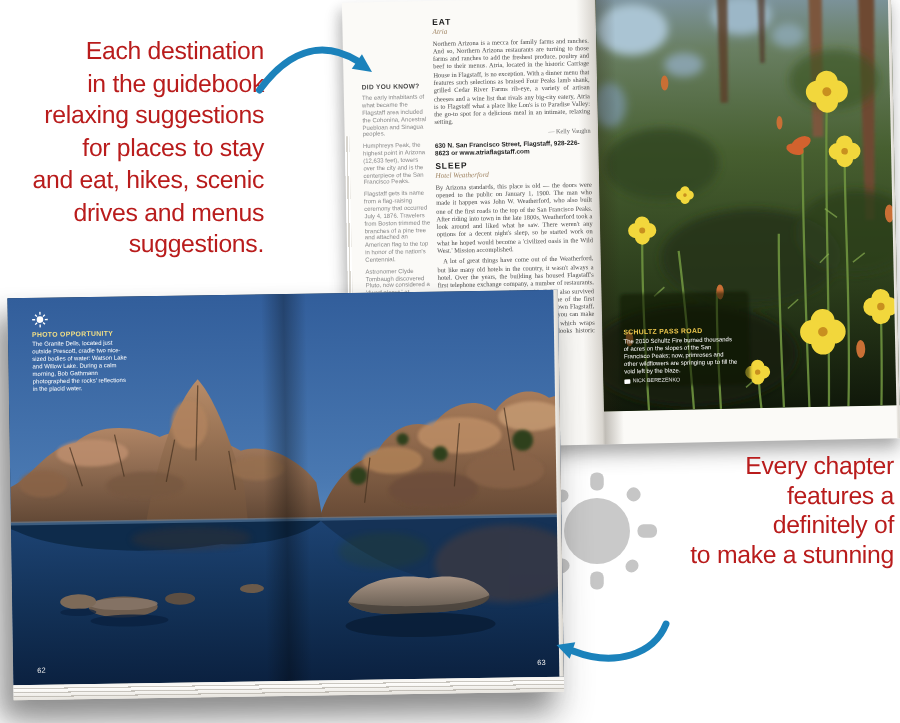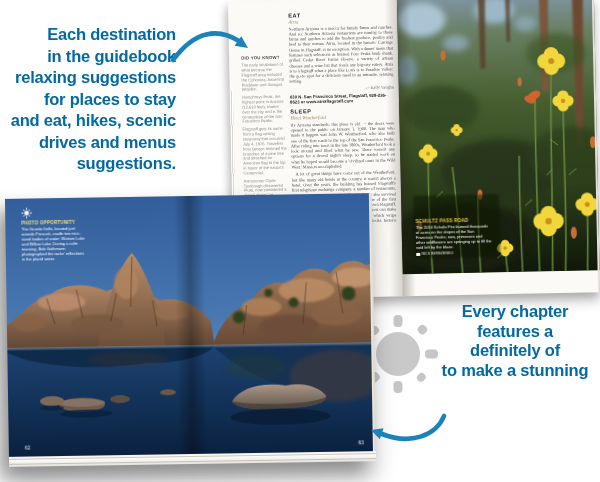--- a/index.html
+++ b/index.html
@@ -1,23 +1,23 @@
 <!DOCTYPE html>
 <html><head>
 <meta charset="utf-8">
 <style>
   html,body{margin:0;padding:0;background:#ffffff;}
   .canvas{position:relative;width:600px;height:482px;background:#ffffff;overflow:hidden;
           font-family:"Liberation Sans",sans-serif;}
 
   
-  .note{position:absolute;color:#0369a1;font-weight:bold;letter-spacing:-0.2px;}
+  .note{position:absolute;color:#b91c1c;font-weight:normal;letter-spacing:-0.2px;}
   .note span{display:block;}
   .left-note{left:0;top:24px;width:176px;text-align:right;font-size:16.5px;line-height:21.5px;z-index:4;}
-  .right-note{left:434px;top:302px;width:162px;text-align:center;font-size:16.5px;line-height:19.5px;z-index:4;}
+  .right-note{left:434px;top:302px;width:162px;text-align:right;font-size:16.5px;line-height:19.5px;z-index:4;}
   .arrows{position:absolute;left:0;top:0;width:600px;height:482px;z-index:5;pointer-events:none;}
   .gray-sun{position:absolute;left:356px;top:310px;width:84px;height:84px;z-index:2;}
 
   
   .top-spread{position:absolute;left:231px;top:-2px;width:366px;height:298px;background:#fbfaf7;
               transform:rotate(-1.2deg);z-index:1;
               box-shadow:0 8px 12px rgba(50,50,50,.30),-3px 4px 7px rgba(0,0,0,.12);}
   .top-spread::before{content:"";position:absolute;left:0;top:30%;width:3px;height:68%;
               background:repeating-linear-gradient(90deg,#ffffff 0 1px,#d9d6cf 1px 2px);}
   .top-spread::after{content:"";position:absolute;right:0;top:0;width:2px;height:100%;

